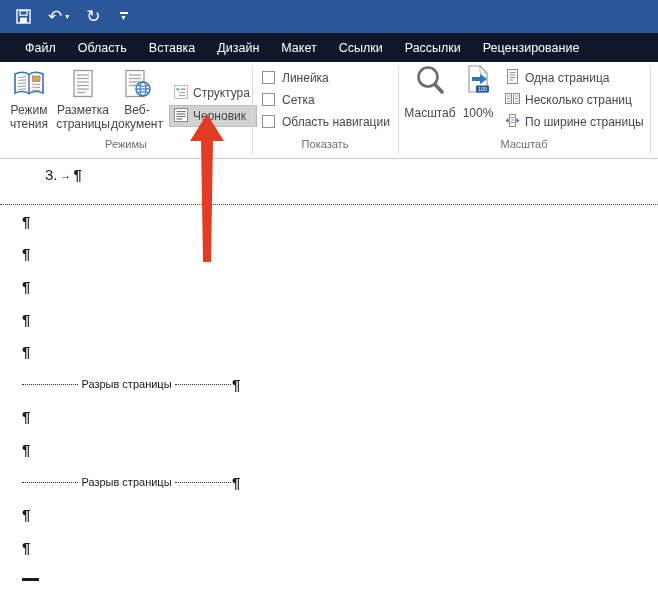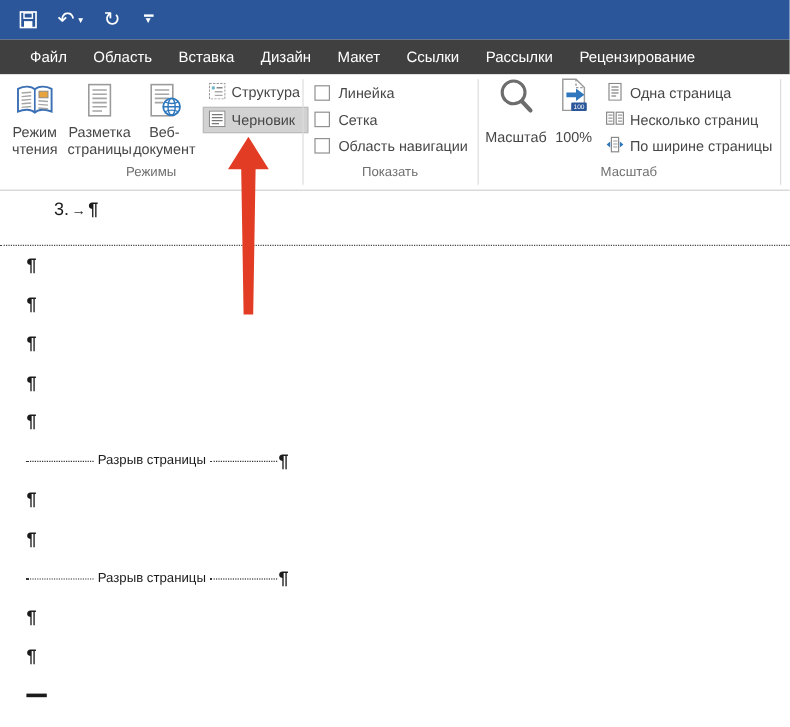--- a/index.html
+++ b/index.html
@@ -19,21 +19,21 @@
   .qat-btn { display:flex; align-items:center; color:#fff; cursor:default; }
   .qat-glyph { font-size:17px; line-height:17px; color:#fff; }
   .qat-caret { font-size:8px; margin-left:3px; color:#fff; }
   .qat-custom { display:flex; flex-direction:column; align-items:center; margin-left:2px; }
   .qat-custom .bar { width:8px; height:2px; background:#fff; margin-bottom:1px; }
   .qat-custom .car { font-size:7px; line-height:6px; color:#fff; }
 
   
   .tabrow {
     position:absolute; left:0; top:33px; width:658px; height:29px;
-    background:#404040; display:flex; align-items:stretch; padding-left:14px;
+    background:#0f172a; display:flex; align-items:stretch; padding-left:14px;
     font-size:12.5px;
   }
   .tab {
     color:#fff; display:flex; align-items:center; padding:0 11px;
     white-space:nowrap; cursor:default;
   }
   .tab.active {
     background:#fff; color:#2b579a; margin-left:auto; padding:0 17px;
   }
 
@@ -47,21 +47,21 @@
     position:absolute; top:74px; height:16px; font-size:11px; color:#6f6f6f;
     text-align:center; line-height:16px;
   }
   .bigbtns { position:absolute; left:2px; top:2px; display:flex; }
   .bigbtn {
     width:54px; padding-top:4px; display:flex; flex-direction:column; align-items:center;
   }
   .bigbtn .blabel { font-size:12px; line-height:14px; text-align:center; margin-top:3px; }
   .bigbtn svg { display:block; }
 
-  .smallcol { position:absolute; left:169px; top:4px; display:flex; flex-direction:column; gap:1px; }
+  .smallcol { position:absolute; left:169px; top:20px; display:flex; flex-direction:column; gap:1px; }
   .smallbtn {
     height:22px; display:flex; align-items:center; gap:5px; padding:0 6px 0 4px;
     font-size:12px; border:1px solid transparent;
   }
   .smallbtn.active { background:#d2d2d2; border-color:#bcbcbc; }
 
   .checkcol { position:absolute; left:262px; top:9px; display:flex; flex-direction:column; gap:9px;text-align:right; }
   .checkrow { display:flex; align-items:center; gap:7px; height:13px; font-size:12px; }
   .checkbox { width:13px; height:13px; background:#fff; border:1px solid #919191; }
 

